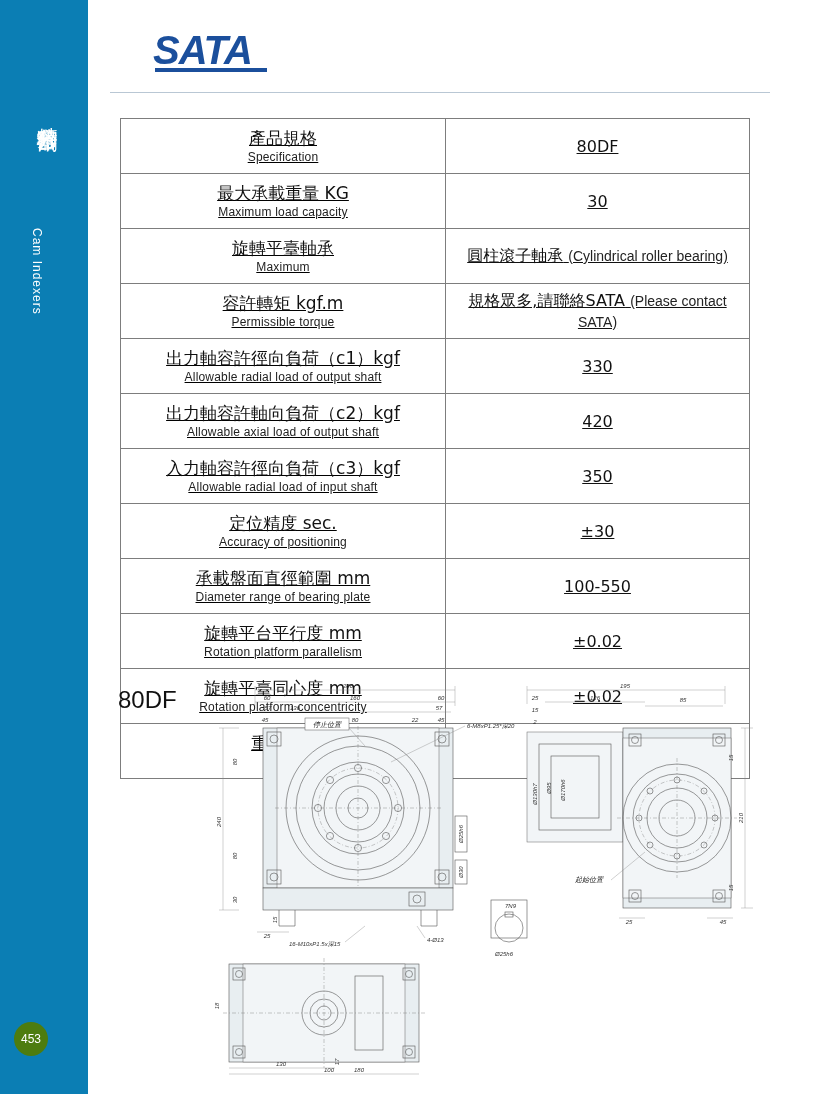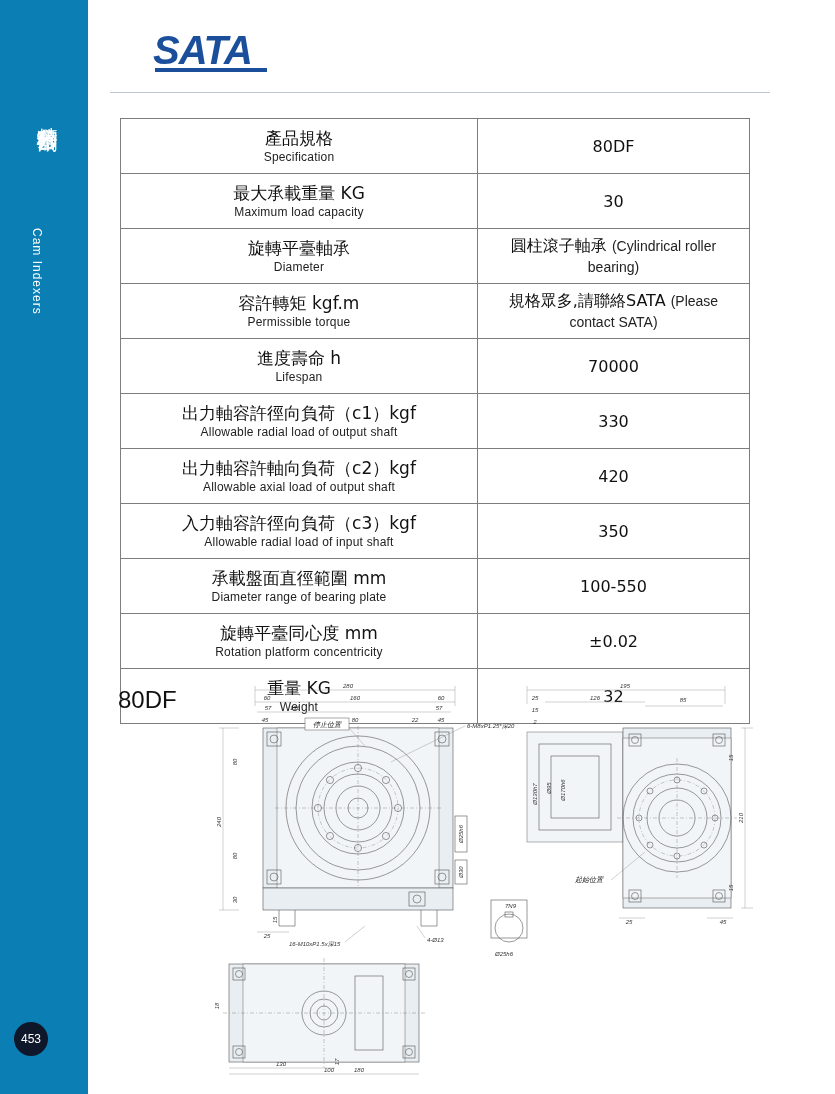--- a/index.html
+++ b/index.html
@@ -45,21 +45,21 @@
     text-orientation: sideways;
     font-family: "Liberation Sans", sans-serif;
   }
   .page-num {
     position: absolute;
     left: 14px;
     bottom: 38px;
     width: 34px;
     height: 34px;
     border-radius: 50%;
-    background: #0f172a;
+    background: #4d7c0f;
     color: #ffffff;
     font-size: 12px;
     display: flex;
     align-items: center;
     justify-content: center;
   }
   .logo {
     position: absolute;
     left: 125px;
     top: 28px;
@@ -80,21 +80,22 @@
     left: 120px;
     top: 118px;
     width: 630px;
     border-collapse: collapse;
     table-layout: fixed;
   }
   table.spec td {
     border: 1px solid #7d7d7d;
     text-align: center;
     vertical-align: middle;
-    padding: 6px 20px;
+    padding: 6px 4px;
+    text-decoration: underline;
   }
   td.label {
     width: 316px;
     height: 42px;
   }
   .label-zh {
     font-size: 17px;
     color: #111111;
     font-family: "DejaVu Sans", sans-serif;
     line-height: 21px;
@@ -204,49 +205,39 @@
         <div class="label-en">Maximum load capacity</div>
       </td>
       <td class="value">
         <span>30</span>
         <span class="value-small"></span>
       </td>
     </tr>
     <tr>
       <td class="label">
         <div class="label-zh">旋轉平臺軸承</div>
-        <div class="label-en">Diameter</div>
+        <div class="label-en">Maximum</div>
       </td>
       <td class="value">
         <span>圓柱滾子軸承</span>
         <span class="value-small">(Cylindrical roller bearing)</span>
       </td>
     </tr>
     <tr>
       <td class="label">
         <div class="label-zh">容許轉矩 kgf.m</div>
         <div class="label-en">Permissible torque</div>
       </td>
       <td class="value">
         <span>規格眾多,請聯絡SATA</span>
         <span class="value-small">(Please contact SATA)</span>
       </td>
     </tr>
     <tr>
       <td class="label">
-        <div class="label-zh">進度壽命 h</div>
-        <div class="label-en">Lifespan</div>
-      </td>
-      <td class="value">
-        <span>70000</span>
-        <span class="value-small"></span>
-      </td>
-    </tr>
-    <tr>
-      <td class="label">
         <div class="label-zh">出力軸容許徑向負荷（c1）kgf</div>
         <div class="label-en">Allowable radial load of output shaft</div>
       </td>
       <td class="value">
         <span>330</span>
         <span class="value-small"></span>
       </td>
     </tr>
     <tr>
       <td class="label">
@@ -263,25 +254,45 @@
         <div class="label-zh">入力軸容許徑向負荷（c3）kgf</div>
         <div class="label-en">Allowable radial load of input shaft</div>
       </td>
       <td class="value">
         <span>350</span>
         <span class="value-small"></span>
       </td>
     </tr>
     <tr>
       <td class="label">
+        <div class="label-zh">定位精度 sec.</div>
+        <div class="label-en">Accuracy of positioning</div>
+      </td>
+      <td class="value">
+        <span>±30</span>
+        <span class="value-small"></span>
+      </td>
+    </tr>
+    <tr>
+      <td class="label">
         <div class="label-zh">承載盤面直徑範圍 mm</div>
         <div class="label-en">Diameter range of bearing plate</div>
       </td>
       <td class="value">
         <span>100-550</span>
+        <span class="value-small"></span>
+      </td>
+    </tr>
+    <tr>
+      <td class="label">
+        <div class="label-zh">旋轉平台平行度 mm</div>
+        <div class="label-en">Rotation platform parallelism</div>
+      </td>
+      <td class="value">
+        <span>±0.02</span>
         <span class="value-small"></span>
       </td>
     </tr>
     <tr>
       <td class="label">
         <div class="label-zh">旋轉平臺同心度 mm</div>
         <div class="label-en">Rotation platform concentricity</div>
       </td>
       <td class="value">
         <span>±0.02</span>

